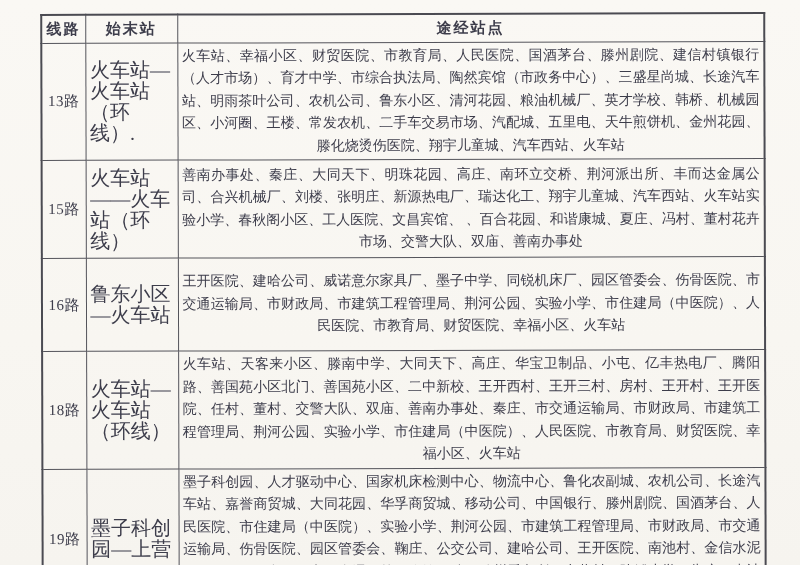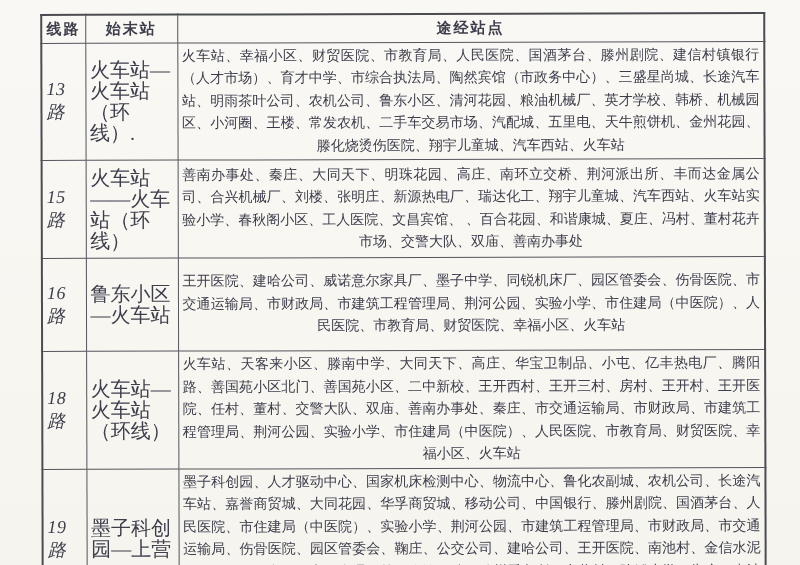--- a/index.html
+++ b/index.html
@@ -40,24 +40,23 @@
   }
   table.routes { border: 2px solid #4b4b52; }
   th.h {
     font-size: 15px;
     font-weight: bold;
     text-align: center;
     letter-spacing: 2px;
     height: 28px;
   }
   td.route {
-    font-size: 18px;
-    text-align: left;
+    font-size: 15px;
+    text-align: center;
     letter-spacing: 0.5px;
-    font-style: italic;
   }
   td.term {
     font-size: 20px;
     line-height: 21px;
     padding: 2px 4px;
   }
   td.stops {
     font-size: 14px;
     line-height: 22.5px;
     text-align: justify;

